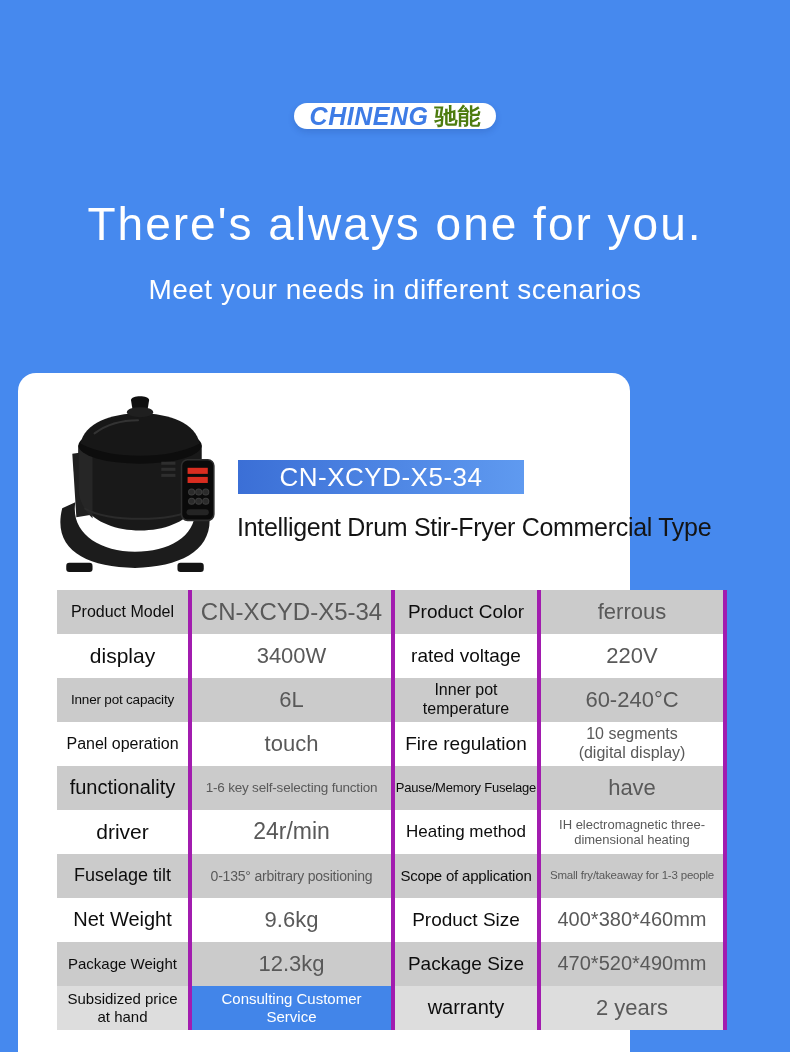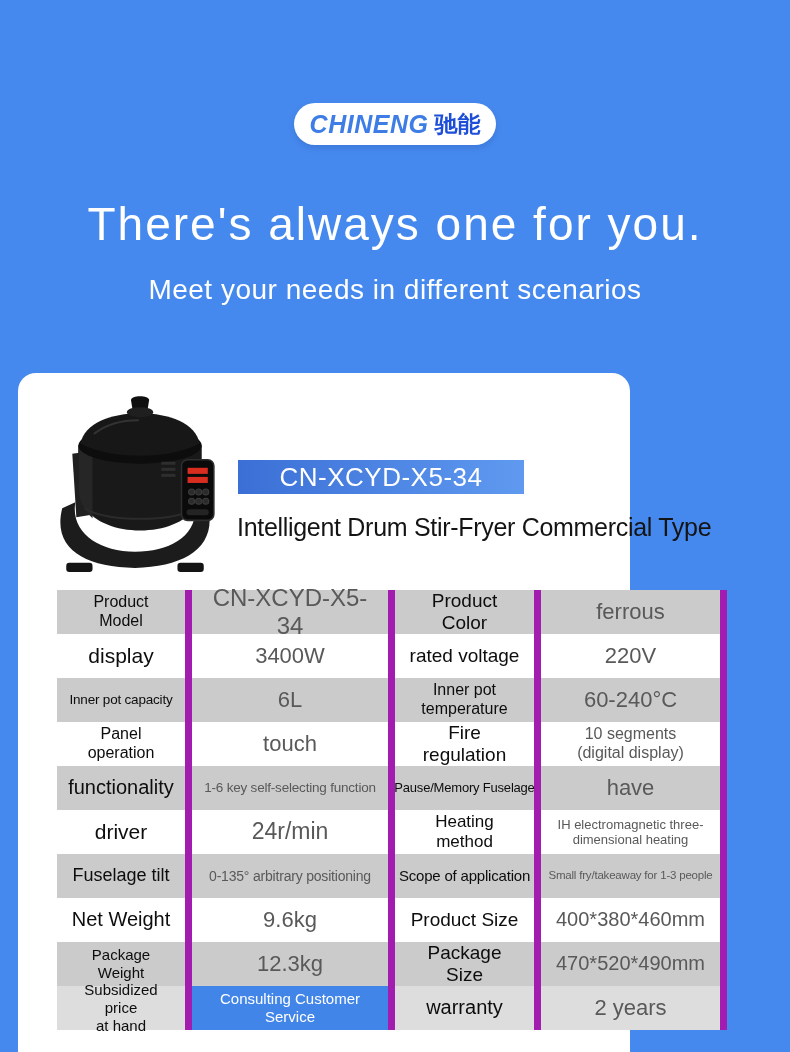--- a/index.html
+++ b/index.html
@@ -4,31 +4,31 @@
 <style>
   html,body{margin:0;padding:0;}
   body{
     width:790px;height:1052px;overflow:hidden;position:relative;
     background:#4689ee;
     font-family:"Liberation Sans","DejaVu Sans",sans-serif;
     -webkit-font-smoothing:antialiased;
   }
   
   .logo-pill{
-    position:absolute;left:294px;top:103px;width:202px;height:42px;
+    position:absolute;left:294px;top:103px;width:202px;height:26px;
     background:#ffffff;border-radius:21px;
     display:flex;align-items:center;justify-content:center;
     box-shadow:0 3px 6px rgba(20,50,120,.18);
   }
   .logo-latin{
     color:#3e7ce6;font-weight:bold;font-style:italic;
     font-size:25px;letter-spacing:.5px;
   }
   .logo-cjk{
-    color:#1d4ed8;font-weight:bold;font-size:23px;margin-left:6px;
+    color:#4d7c0f;font-weight:bold;font-size:23px;margin-left:6px;
   }
   .headline{
     position:absolute;left:0;top:198px;width:790px;
     text-align:center;color:#ffffff;font-size:46px;font-weight:400;
     letter-spacing:2px;line-height:1.15;
   }
   .subtitle{
     position:absolute;left:0;top:274px;width:790px;
     text-align:center;color:#ffffff;font-size:28px;font-weight:400;
     letter-spacing:.5px;
@@ -49,24 +49,24 @@
     position:absolute;left:219px;top:140px;width:500px;
     color:#141414;font-size:25px;letter-spacing:-0.3px;white-space:nowrap;
   }
   
   .spec-table{
     position:absolute;left:39px;top:217px;width:670px;
     display:grid;grid-template-columns:135px 203px 146px 186px;
     grid-auto-rows:44px;
   }
   .cell{
-    box-sizing:border-box;border-right:7px solid #a21caf;
+    box-sizing:border-box;border-right:4px solid #a21caf;
     display:flex;align-items:center;justify-content:center;
     text-align:center;white-space:pre-line;line-height:1.18;
-    padding:0 13px;
+    padding:0 2px;
   }
   .cell.nw{white-space:nowrap;letter-spacing:-0.2px;}
   .bg-gray{background:#cbcbcb;}
   .bg-white{background:#ffffff;}
   .bg-light{background:#dddddd;}
   .label{color:#0d0d0d;}
   .value{color:#595959;}
   .cell.button{background:#4285e9;color:#ffffff;}
 </style>
 </head>

